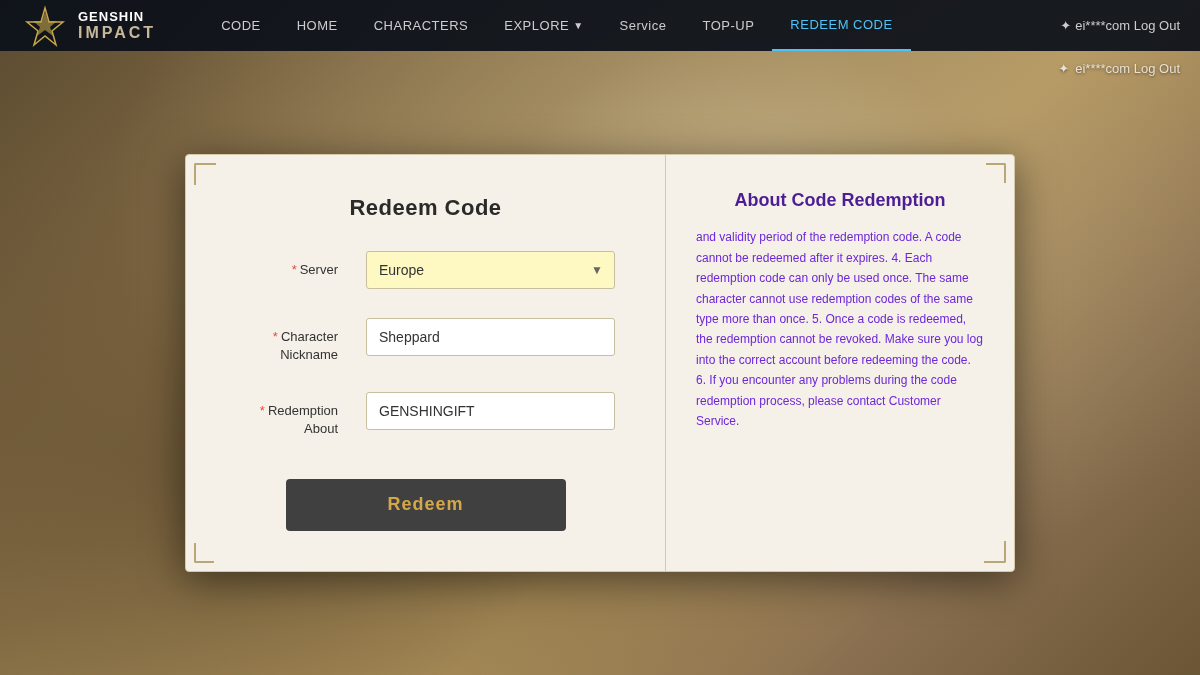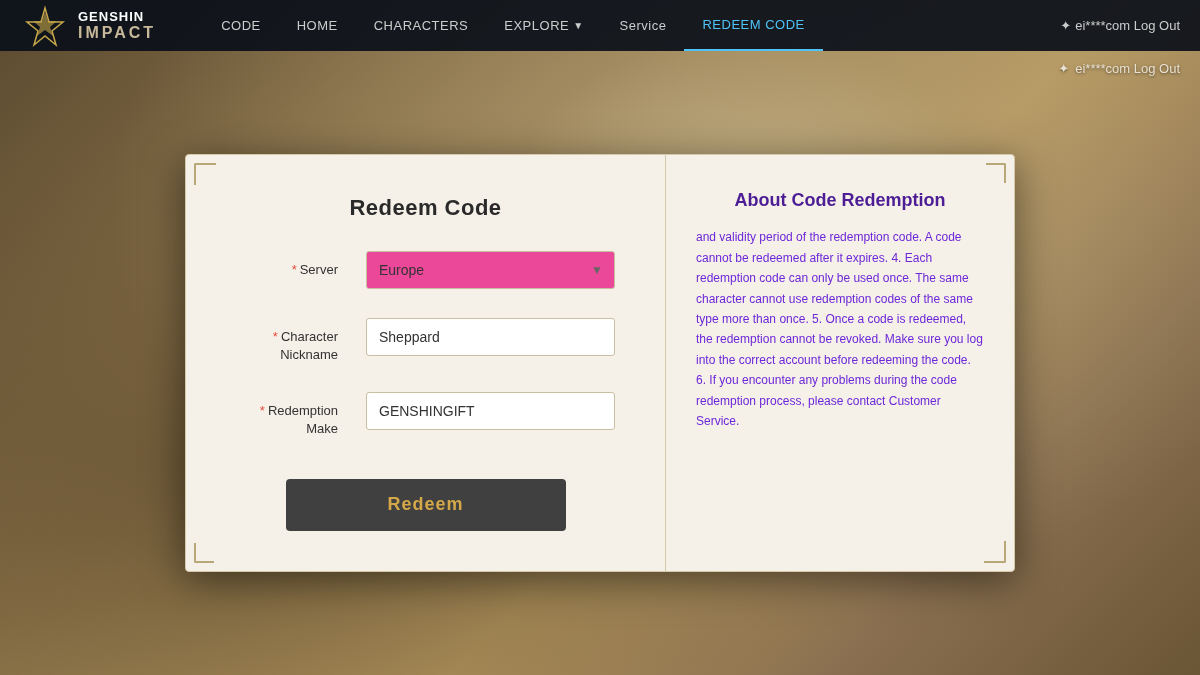--- a/index.html
+++ b/index.html
@@ -273,21 +273,21 @@
     }
 
     .form-select {
       width: 100%;
       height: 38px;
       border: 1px solid #c8bfa0;
       border-radius: 3px;
       padding: 0 12px;
       font-size: 14px;
       color: #333;
-      background: #ec4899;
+      background: #fef9c3;
       appearance: none;
       cursor: pointer;
       outline: none;
     }
 
     .select-arrow {
       position: absolute;
       right: 12px;
       top: 50%;
       transform: translateY(-50%);
@@ -368,20 +368,21 @@
 
   <div class="nav-links">
     <a class="nav-item">CODE</a>
     <a class="nav-item">HOME</a>
     <a class="nav-item">CHARACTERS</a>
     <a class="nav-item">
       <span>EXPLORE</span>
       <span class="dropdown-arrow">▼</span>
     </a>
     <a class="nav-item">Service</a>
+    <a class="nav-item">TOP-UP</a>
     <a class="nav-item active">REDEEM CODE</a>
   </div>
 
   <div class="nav-spacer"></div>
   <div class="user-area">
     <span>✦</span>
     <span>ei****com Log Out</span>
   </div>
 </nav>
 
@@ -418,21 +419,21 @@
         <label class="form-label" style="white-space:pre-line;">
           <span class="required-star">*</span><span>Character
 Nickname</span>
         </label>
         <input class="form-input" type="text" value="Sheppard" style="">
       </div>
 
       <div class="form-row">
         <label class="form-label" style="white-space:pre-line;">
           <span class="required-star">*</span><span>Redemption
-Make</span>
+About</span>
         </label>
         <input class="form-input" type="text" value="GENSHINGIFT" style="">
       </div>
 
       <button class="redeem-btn">Redeem</button>
     </div>
 
     <div class="right-panel">
       <h3 class="right-panel-title">About Code Redemption</h3>
       <div class="right-panel-text">

